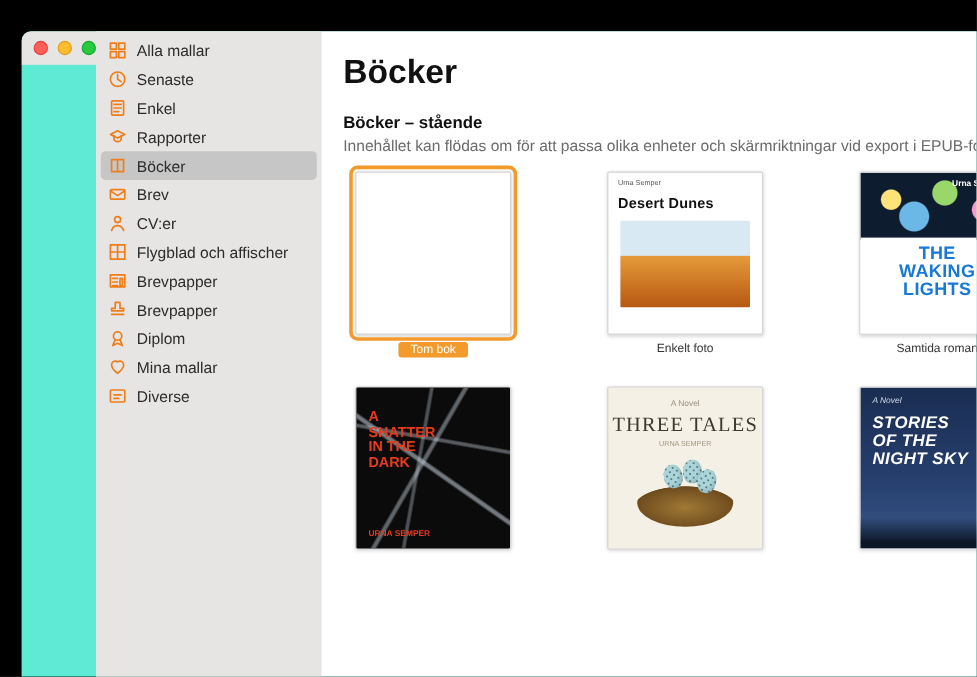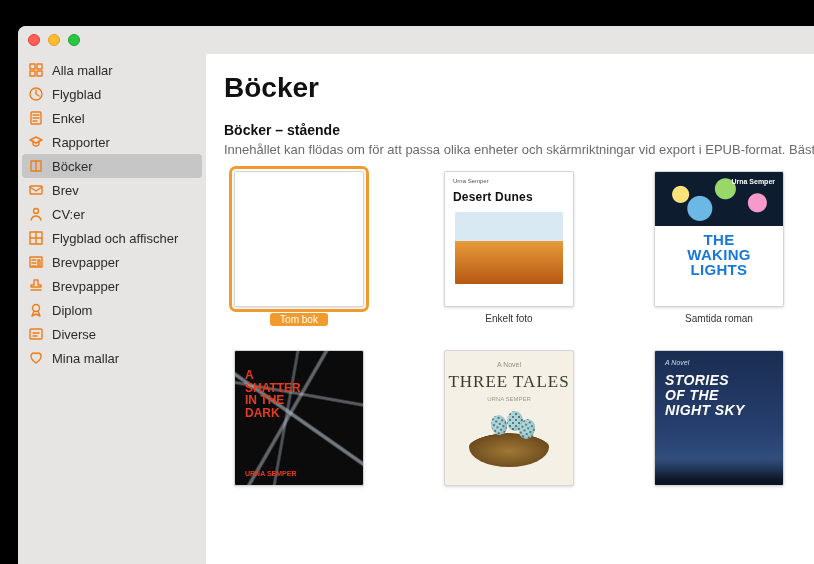--- a/index.html
+++ b/index.html
@@ -12,21 +12,21 @@
     position: relative;
     padding: 26px 0 0 18px; 
   }
   .screen {
     position: absolute;
     top: 26px; left: 18px; right: 0; bottom: 0;
     background: #5eead4;
     overflow: hidden;
     border-top-left-radius: 8px;
     display: flex;
-    flex-direction: column;
+    flex-direction: row;
   }
 
   
   .titlebar {
     height: 28px;
     display:flex;
     align-items:center;
     padding-left: 10px;
     gap: 8px;
     background: #e7e5e3;
@@ -222,21 +222,21 @@
             </span>
             <span>Alla mallar</span>
           </div>
           <div class="side-item">
             <span class="icn">
               <svg viewBox="0 0 16 16">
                 <circle cx="8" cy="8" r="6" stroke="currentColor" fill="none" stroke-width="1.4" stroke-linecap="round" stroke-linejoin="round"></circle>
                 <path d="M8 4v4l3 2" stroke="currentColor" fill="none" stroke-width="1.4" stroke-linecap="round" stroke-linejoin="round"></path>
               </svg>
             </span>
-            <span>Flygblad</span>
+            <span>Senaste</span>
           </div>
           <div class="side-item">
             <span class="icn">
               <svg viewBox="0 0 16 16">
                 <rect x="3" y="2" width="10" height="12" rx="1" stroke="currentColor" fill="none" stroke-width="1.4" stroke-linecap="round" stroke-linejoin="round"></rect>
                 <path d="M5 5h6M5 8h6M5 11h4" stroke="currentColor" fill="none" stroke-width="1.4" stroke-linecap="round" stroke-linejoin="round"></path>
               </svg>
             </span>
             <span>Enkel</span>
           </div>
@@ -307,33 +307,33 @@
               <svg viewBox="0 0 16 16">
                 <circle cx="8" cy="6" r="3.5" stroke="currentColor" fill="none" stroke-width="1.4" stroke-linecap="round" stroke-linejoin="round"></circle>
                 <path d="M6 9l-2 5 4-2 4 2-2-5" stroke="currentColor" fill="none" stroke-width="1.4" stroke-linecap="round" stroke-linejoin="round"></path>
               </svg>
             </span>
             <span>Diplom</span>
           </div>
           <div class="side-item">
             <span class="icn">
               <svg viewBox="0 0 16 16">
+                <path d="M8 13S3 9.5 3 6.2C3 4.4 4.4 3 6.2 3 7.2 3 8 3.6 8 3.6S8.8 3 9.8 3C11.6 3 13 4.4 13 6.2 13 9.5 8 13 8 13z" stroke="currentColor" fill="none" stroke-width="1.4" stroke-linecap="round" stroke-linejoin="round"></path>
+              </svg>
+            </span>
+            <span>Mina mallar</span>
+          </div>
+          <div class="side-item">
+            <span class="icn">
+              <svg viewBox="0 0 16 16">
                 <rect x="2" y="3" width="12" height="10" rx="1" stroke="currentColor" fill="none" stroke-width="1.4" stroke-linecap="round" stroke-linejoin="round"></rect>
                 <path d="M5 7h6M5 10h4" stroke="currentColor" fill="none" stroke-width="1.4" stroke-linecap="round" stroke-linejoin="round"></path>
               </svg>
             </span>
             <span>Diverse</span>
-          </div>
-          <div class="side-item">
-            <span class="icn">
-              <svg viewBox="0 0 16 16">
-                <path d="M8 13S3 9.5 3 6.2C3 4.4 4.4 3 6.2 3 7.2 3 8 3.6 8 3.6S8.8 3 9.8 3C11.6 3 13 4.4 13 6.2 13 9.5 8 13 8 13z" stroke="currentColor" fill="none" stroke-width="1.4" stroke-linecap="round" stroke-linejoin="round"></path>
-              </svg>
-            </span>
-            <span>Mina mallar</span>
           </div>
         </div>
 
       <div class="main">
         <h1>Böcker</h1>
         <h2>Böcker – stående</h2>
         <div class="desc">Innehållet kan flödas om för att passa olika enheter och skärmriktningar vid export i EPUB-format. Bäst fö</div>
 
         <div class="grid" id="grid">
             <div class="tpl selected">

